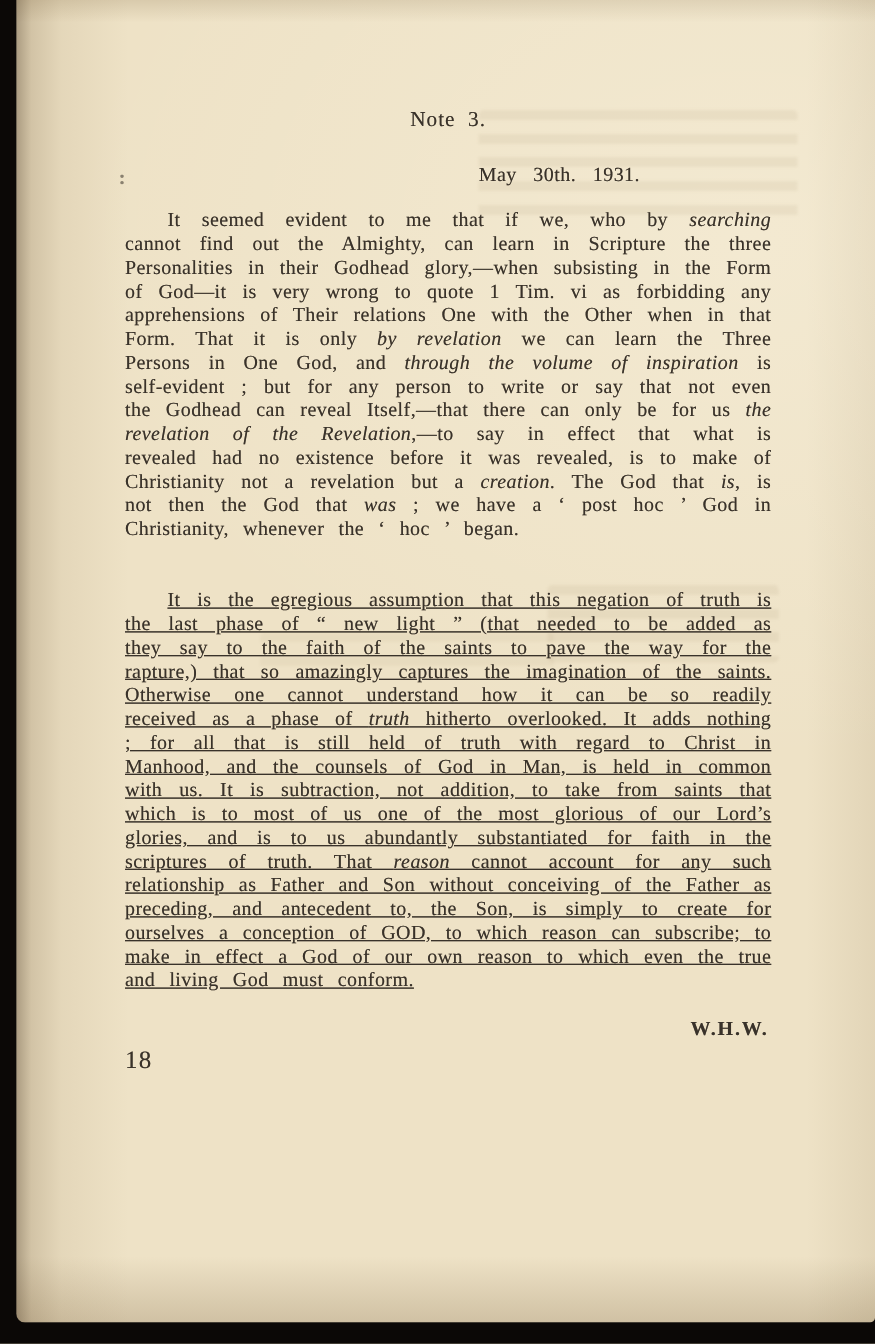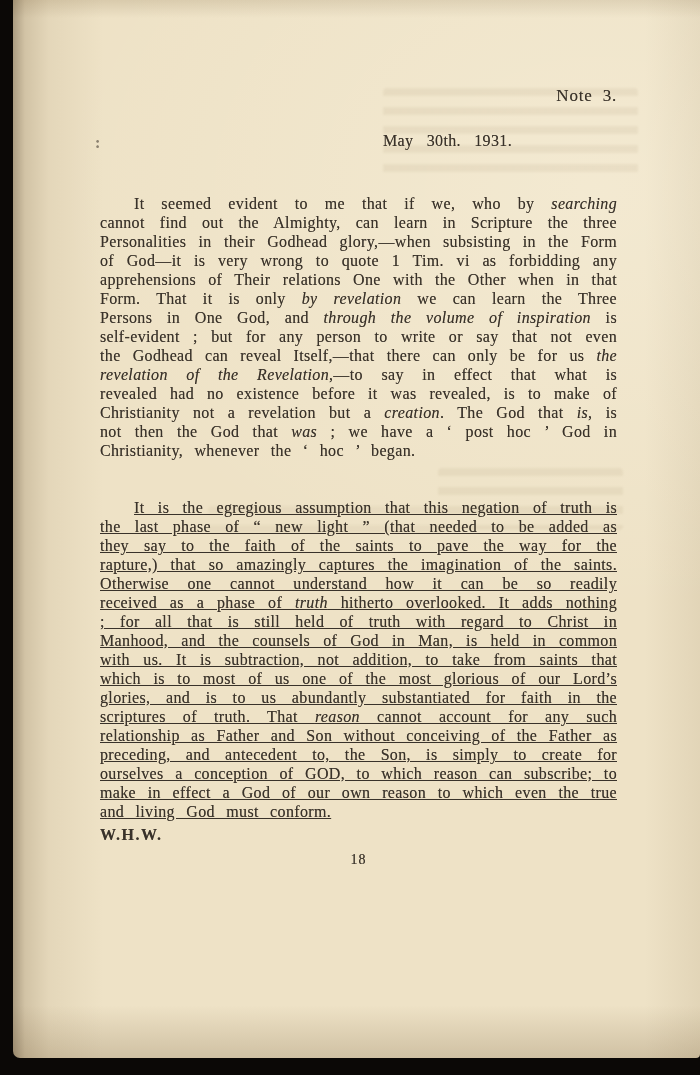--- a/index.html
+++ b/index.html
@@ -40,58 +40,59 @@
   .content {
     position: absolute;
     left: 87px; top: 86px; width: 517px;
     color: #39322a;
     font-size: 16px;
     line-height: 19px;
     letter-spacing: 0.35px;
     text-shadow: 0 0 0.4px rgba(55,45,35,0.55);
   }
   .heading {
-    text-align: right;
+    text-align: center;
     font-size: 17px;
     letter-spacing: 0.8px;
     word-spacing: 5px;
     font-family: Liberation Serif, serif;
   }
   .date-row {
     position: relative;
     margin-top: 26px;
     text-align: right;
     padding-right: 105px;
     word-spacing: 9px;
   }
   .stray {
     position: absolute;
     left: -5px; top: 2px;
     opacity: 0.55;
     font-weight: bold;
   }
-  .paras { margin-top: 44px; }
+  .paras { margin-top: 17px; }
   .para {
     margin: 0;
     text-align: justify;
     text-indent: 34px;
     word-spacing: 7px;
   }
   .para + .para { margin-top: 38px; text-decoration: underline; }
   .it { font-style: italic; }
   .signature {
-    margin-top: 4px;
+    margin-top: 20px;
+    text-align: right;
     padding-right: 2px;
     font-weight: bold;
     letter-spacing: 1.5px;
   }
   .pagenum {
     margin-top: 6px;
-    text-align: center;
-    font-size: 14px;
+    text-align: left;
+    font-size: 20px;
     letter-spacing: 1px;
   }
 </style>
 </head>
 <body>
 
 <div class="scan">
   <div class="paper">
 
     <div class="ghost ghost-1"></div>

